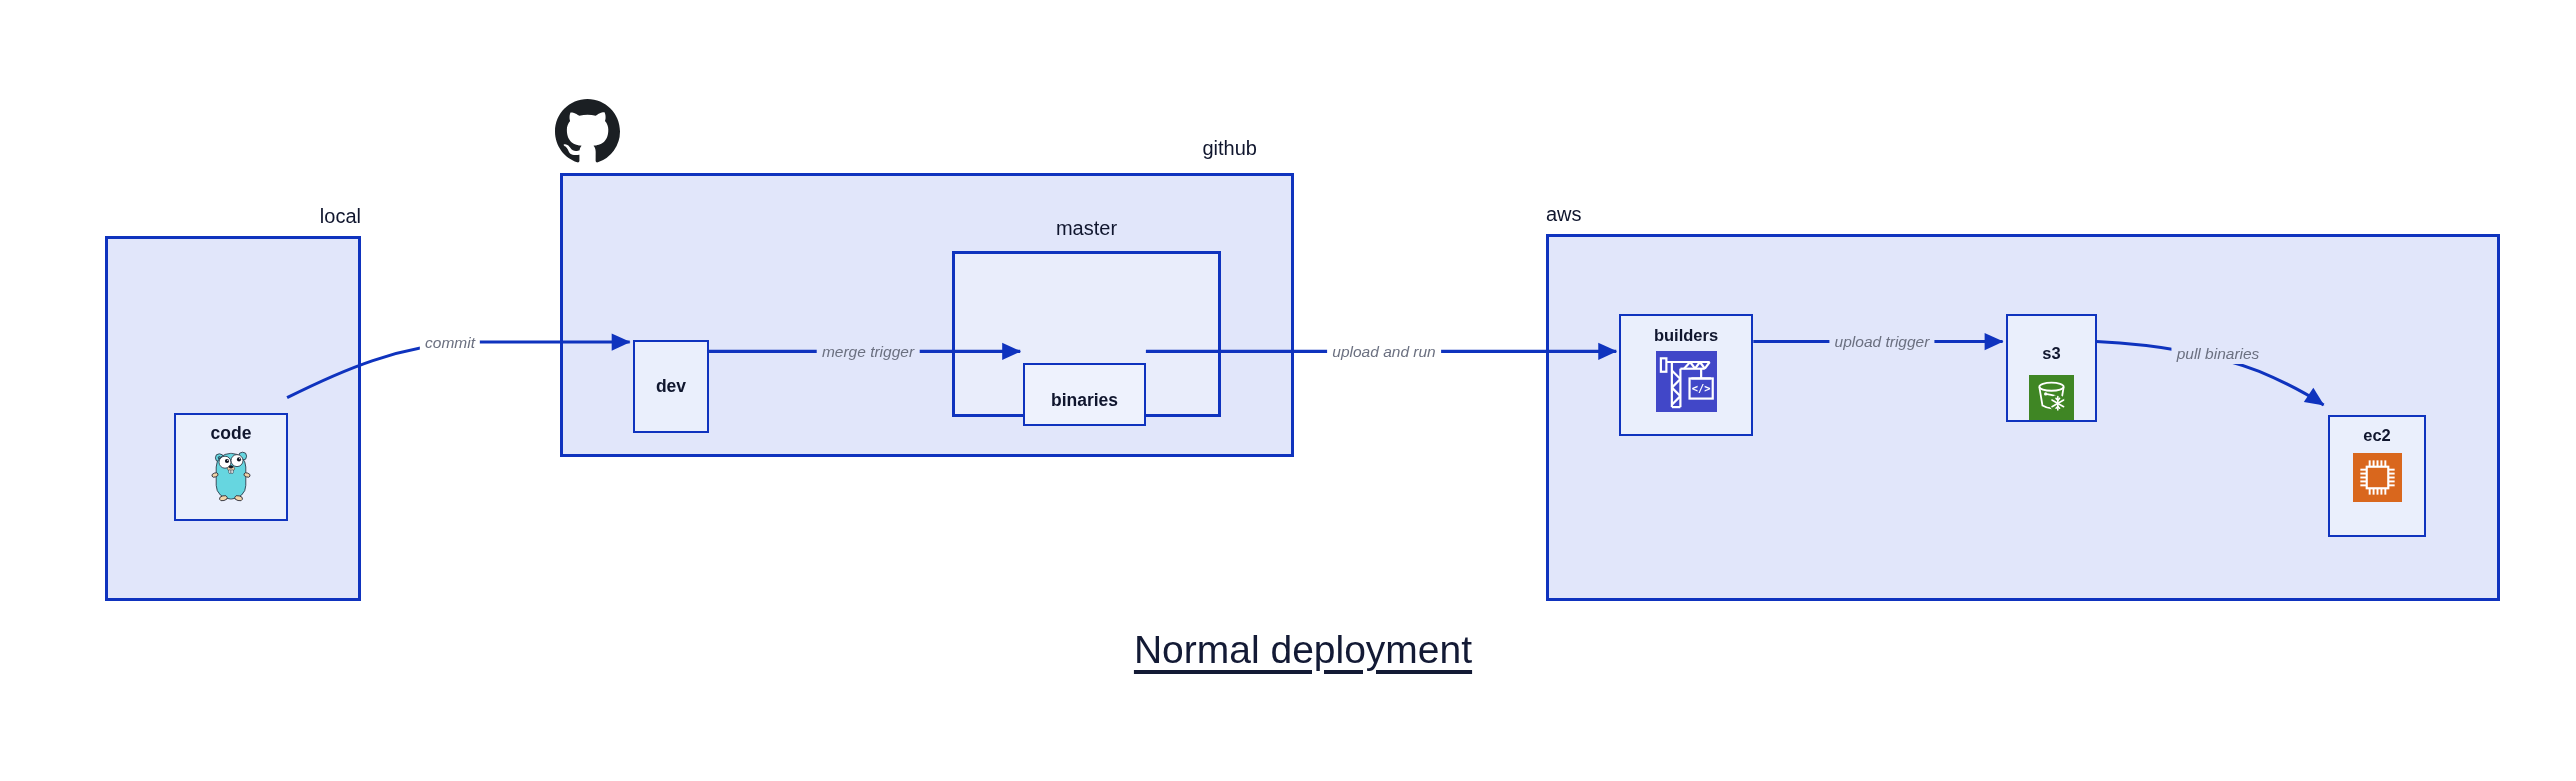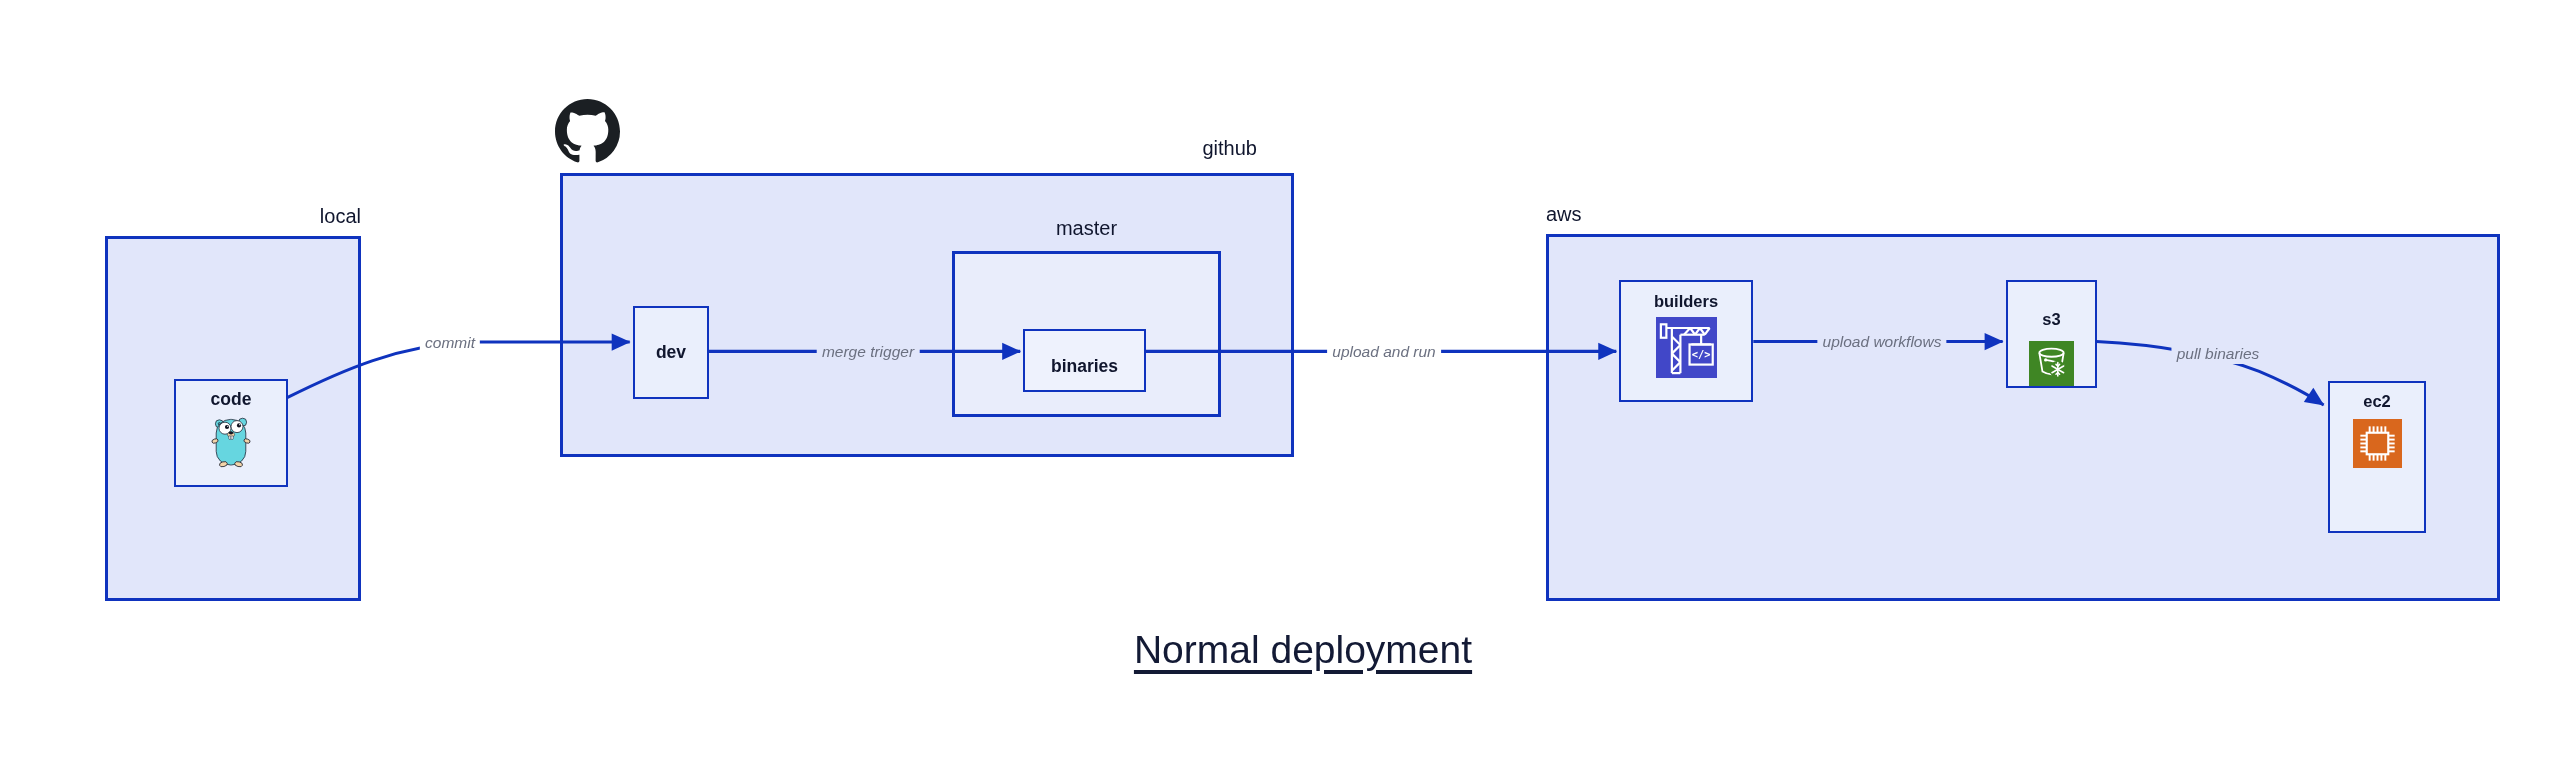--- a/index.html
+++ b/index.html
@@ -30,20 +30,21 @@
   
   .node {
     position: absolute;
     background: #eaeffc;
     border: 2.6px solid #0f33be;
     box-sizing: border-box;
     z-index: 4;
     display: flex;
     flex-direction: column;
     align-items: center;
+    margin-top: 34px;
   }
   .node-label {
     color: #10162e;
     font-weight: bold;
     font-size: 17.5px;
     line-height: 20.6px;
   }
   
   svg.edges {
     position: absolute;
@@ -183,21 +184,21 @@
         <line x1="51" y1="55.5" x2="77" y2="70.5"></line>
         <line x1="51" y1="70.5" x2="77" y2="55.5"></line>
         <line x1="60" y1="52" x2="64" y2="56"></line>
         <line x1="68" y1="52" x2="64" y2="56"></line>
         <line x1="60" y1="74" x2="64" y2="70"></line>
         <line x1="68" y1="74" x2="64" y2="70"></line>
       </g>
     </svg>
   </div>
 
-  <div class="node" style="left:2328px; top:381px; width:98px; height:152px; padding-top:8.2px;text-align:right;">
+  <div class="node" style="left:2328px; top:381px; width:98px; height:122px; padding-top:8.2px;text-align:right;">
     <div class="node-label" style="font-size:16.5px;">ec2</div>
     <svg class="icon-wrap" style="margin-top:7.2px;" width="49" height="49" viewBox="0 0 100 100">
       <rect x="0" y="0" width="100" height="100" fill="#d9671d"></rect>
       <rect x="28" y="28" width="44" height="44" fill="none" stroke="#ffffff" stroke-width="4.4"></rect>
       <g stroke="#ffffff" stroke-width="4">
         <line x1="34" y1="15" x2="34" y2="28"></line>
           <line x1="42" y1="15" x2="42" y2="28"></line>
         <line x1="50" y1="15" x2="50" y2="28"></line>
           <line x1="58" y1="15" x2="58" y2="28"></line>
         <line x1="66" y1="15" x2="66" y2="28"></line>
@@ -234,20 +235,20 @@
       <path d="M 4069 663 C 4190 669, 4305 689, 4385 721 C 4440 744, 4477 764, 4510 786" marker-end="url(#arrow)"></path>
     </g>
   </svg>
 
   <div class="edge-label bg-white" style="left:450px; top:343px;">commit</div>
 
   <div class="edge-label bg-group" style="left:868px; top:352px;">merge trigger</div>
 
   <div class="edge-label bg-white" style="left:1384px; top:352px;">upload and run</div>
 
-  <div class="edge-label bg-group" style="left:1882px; top:342px;">upload workflows</div>
+  <div class="edge-label bg-group" style="left:1882px; top:342px;">upload trigger</div>
 
   <div class="edge-label bg-group" style="left:2218px; top:354px;">pull binaries</div>
 
   <div class="diagram-title">Normal deployment</div>
 
 </div>
 
 
 </body></html>

